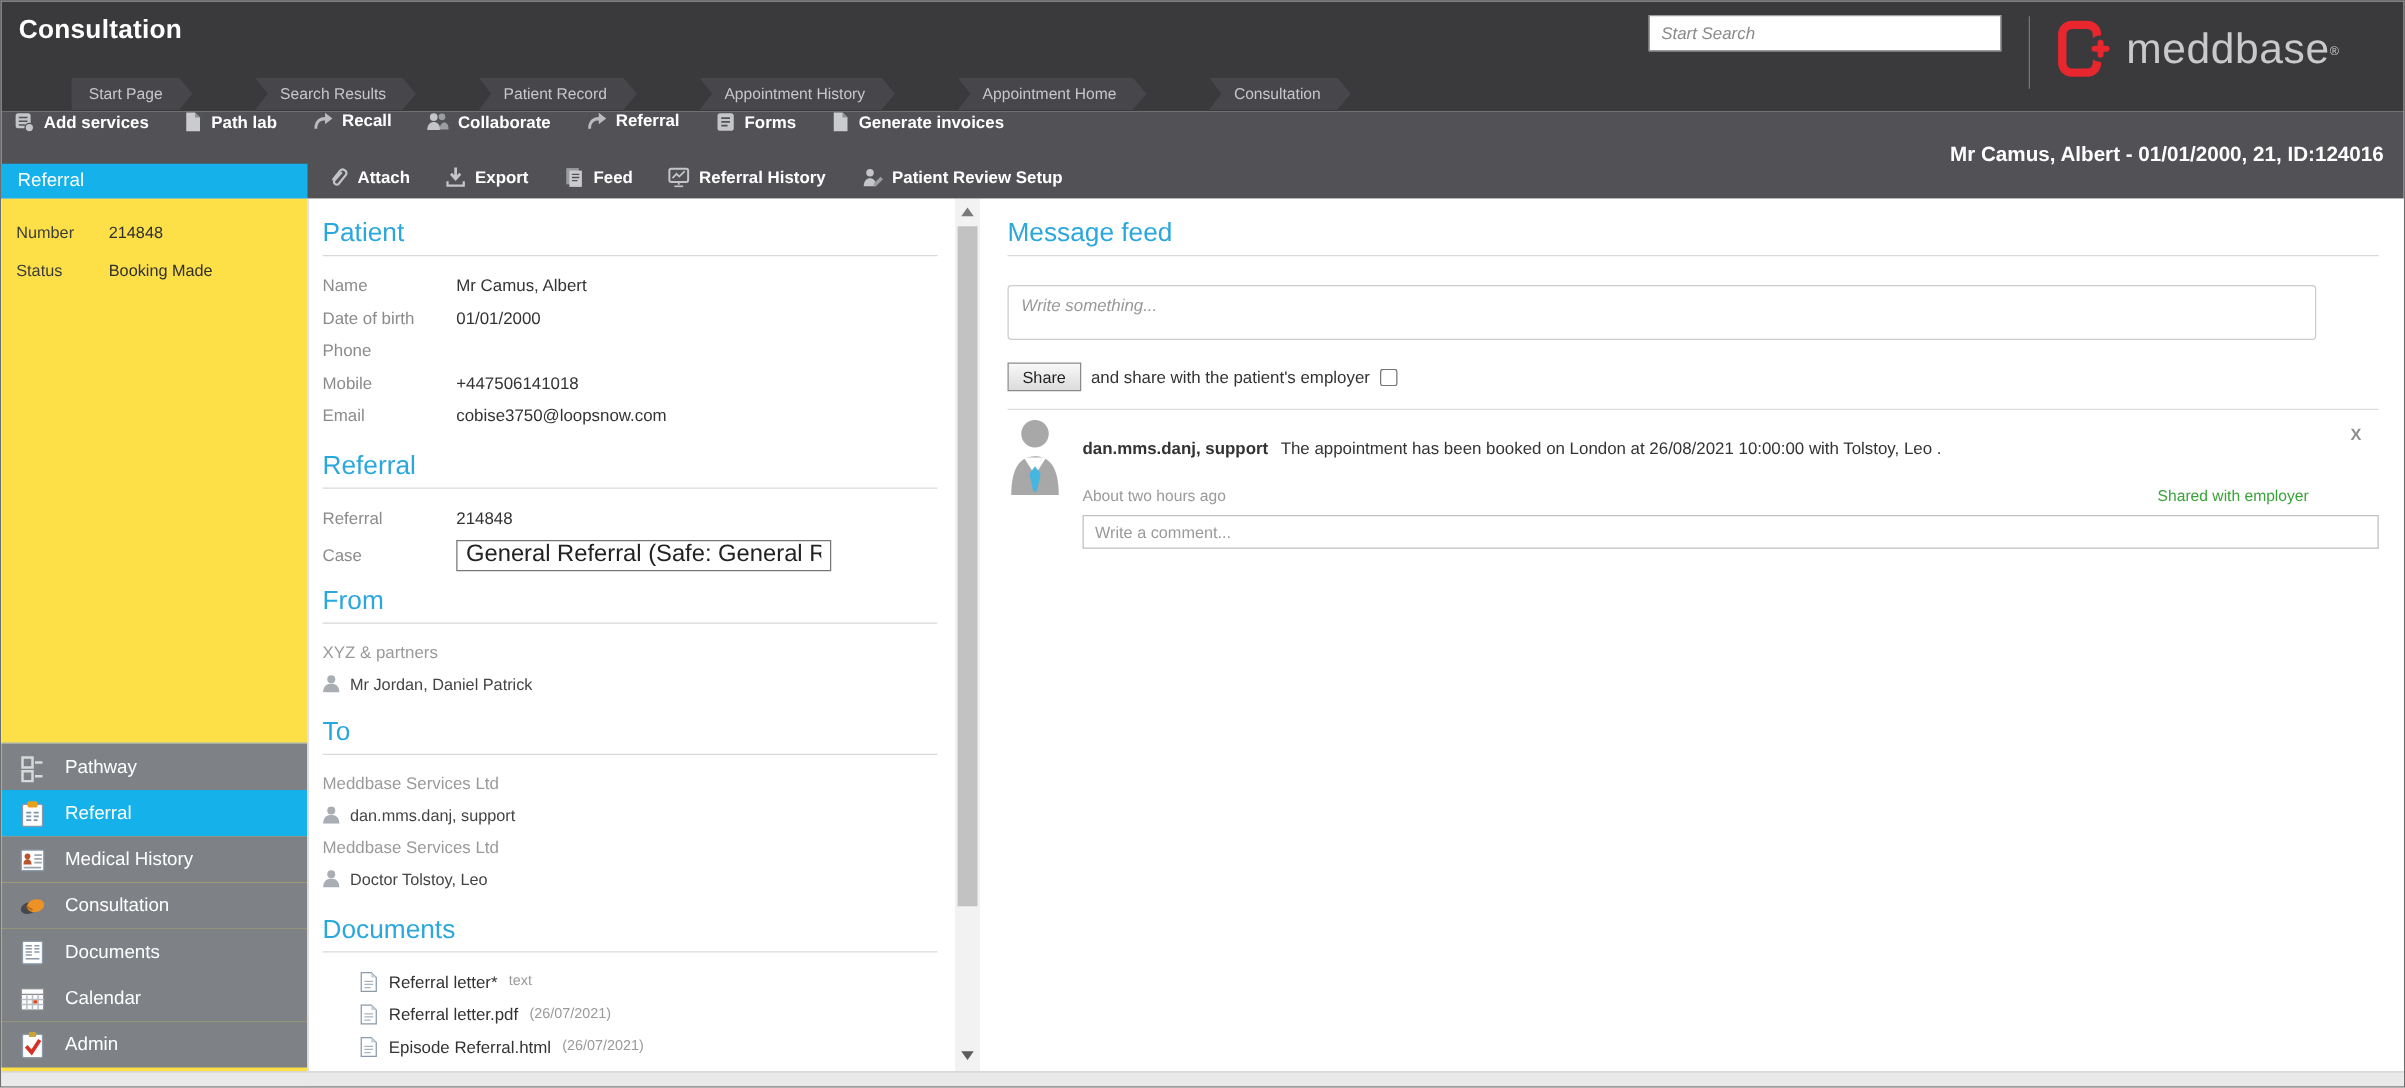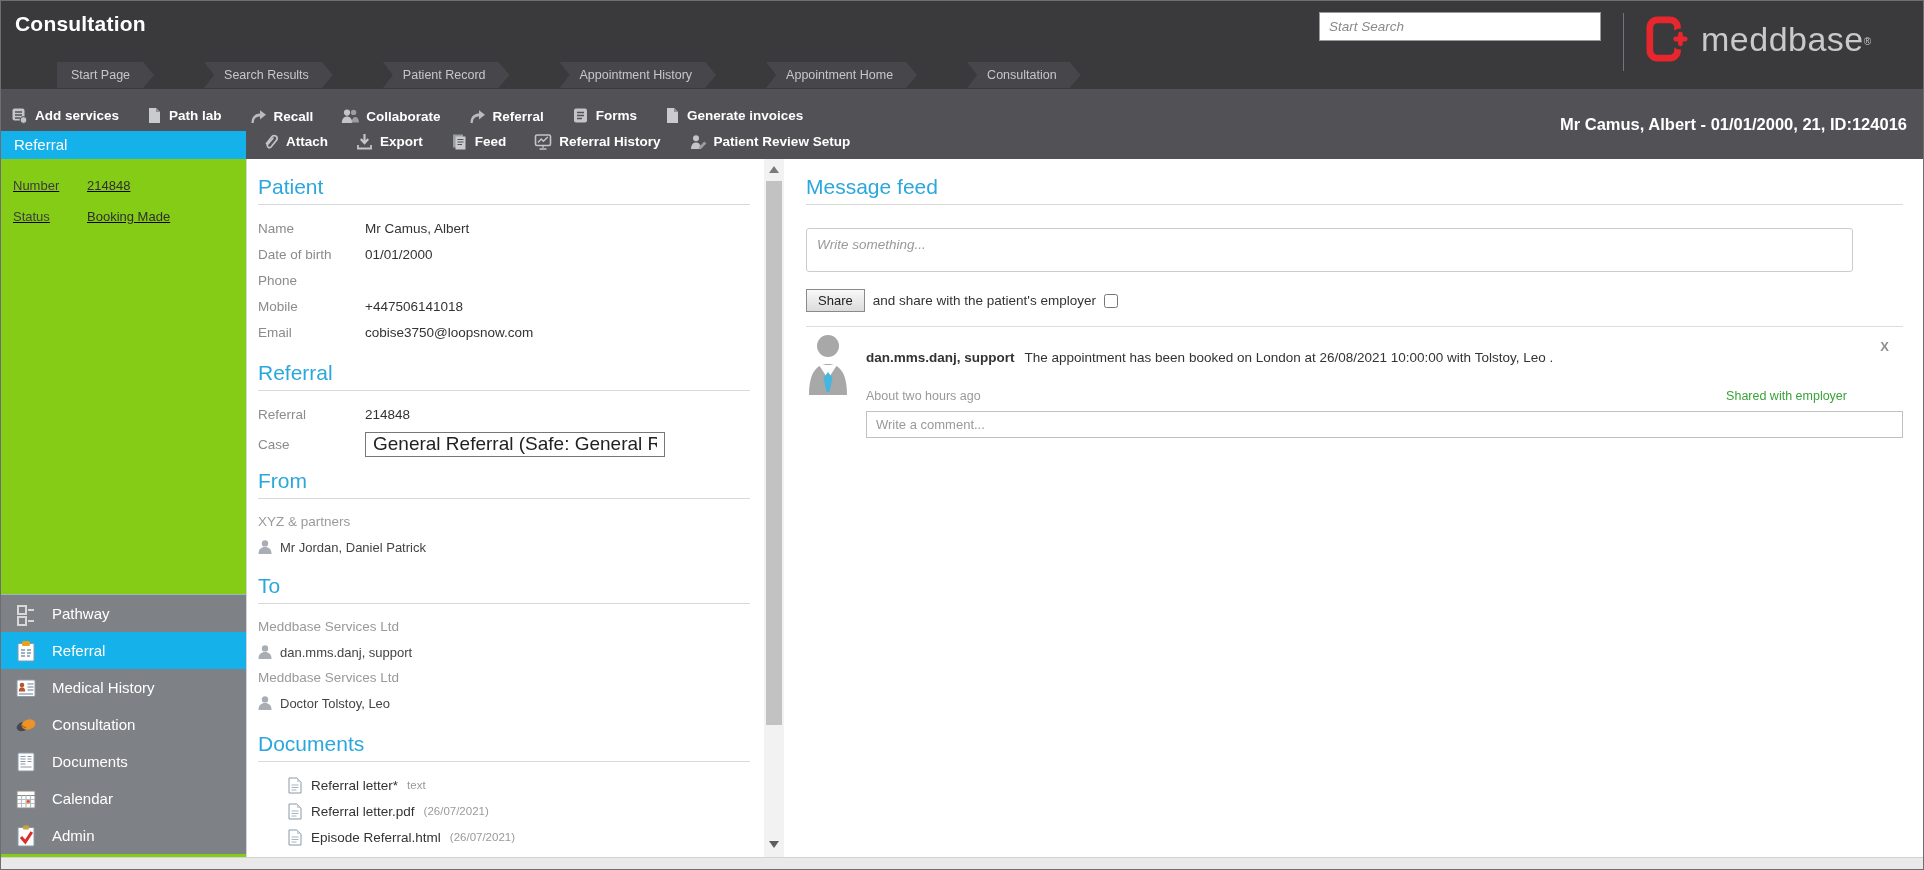--- a/index.html
+++ b/index.html
@@ -19,32 +19,32 @@
   .logo-reg { font-size:10px; color:#c9c9cc; vertical-align:super; }
 
   
   .crumbs { position:absolute; left:8px; top:61px; height:26px; display:flex; gap:2px; }
   .crumb { position:relative; background:#47474b; color:#c7c7c9; font-size:12.5px; line-height:26px; padding:0 24px 0 20px; cursor:pointer;
            clip-path:polygon(0 0, calc(100% - 11px) 0, 100% 50%, calc(100% - 11px) 100%, 0 100%, 10px 50%);margin-left:48px; }
   .crumb:first-child { clip-path:polygon(0 0, calc(100% - 11px) 0, 100% 50%, calc(100% - 11px) 100%, 0 100%); padding-left:14px; }
 
   
   .toolbar { position:absolute; left:0; top:88px; width:100%; height:70px; background:#515156; }
-  .tb-row1 { position:absolute; left:0; top:0; height:35px; display:flex; align-items:flex-end; padding-left:10px; gap:28px; }
+  .tb-row1 { position:absolute; left:0; top:0; height:35px; display:flex; align-items:flex-start; padding-left:10px; gap:28px; }
   .tb-row2 { position:absolute; left:245px; top:35px; height:35px; display:flex; align-items:center; padding-left:16px; gap:28px; }
   .tb-btn { display:flex; align-items:center; gap:7px; color:#fff; font-size:13.5px; font-weight:600; cursor:pointer; white-space:nowrap; }
   .tb-btn svg { flex:0 0 auto; }
   .patient-banner { position:absolute; right:16px; top:0; height:70px; display:flex; align-items:center; color:#fff; font-size:16.5px; font-weight:600; }
   .sidebar-header { position:absolute; left:0; top:42px; width:245px; height:28px; background:#14b1ea; color:#fff; font-size:15px; line-height:28px; padding-left:13px; }
 
   
   .main { position:absolute; left:0; top:158px; right:0; bottom:0; background:#fff; }
 
   
-  .sidebar { position:absolute; left:0; top:0; width:245px; height:100%; background:#84cc16;text-decoration:underline; }
+  .sidebar { position:absolute; left:0; top:0; width:245px; height:100%; background:#fde047; }
   .sidebar-fields { padding:11px 12px 0 12px; }
   .sb-row { display:flex; height:31px; align-items:center; font-size:13px; color:#2f2f2f; }
   .sb-label { width:74px; color:#3c3c3c; }
   .side-menu { position:absolute; left:0; top:435px; width:100%; border-top:1px solid #9bb3c6; }
   .menu-item { height:37px; background:#7e8287; display:flex; align-items:center; gap:14px; padding-left:13px; color:#fff; font-size:15px; cursor:pointer; }
   .menu-item.selected { background:#14b1ea; }
   .menu-item svg { flex:0 0 auto; }
 
   
   .middle { position:absolute; left:245px; top:0; width:518px; height:calc(100% - 12px); border-left:1px solid #d5d5d5; padding:16px 14px 0 11px; overflow:hidden; background:#fff; }

